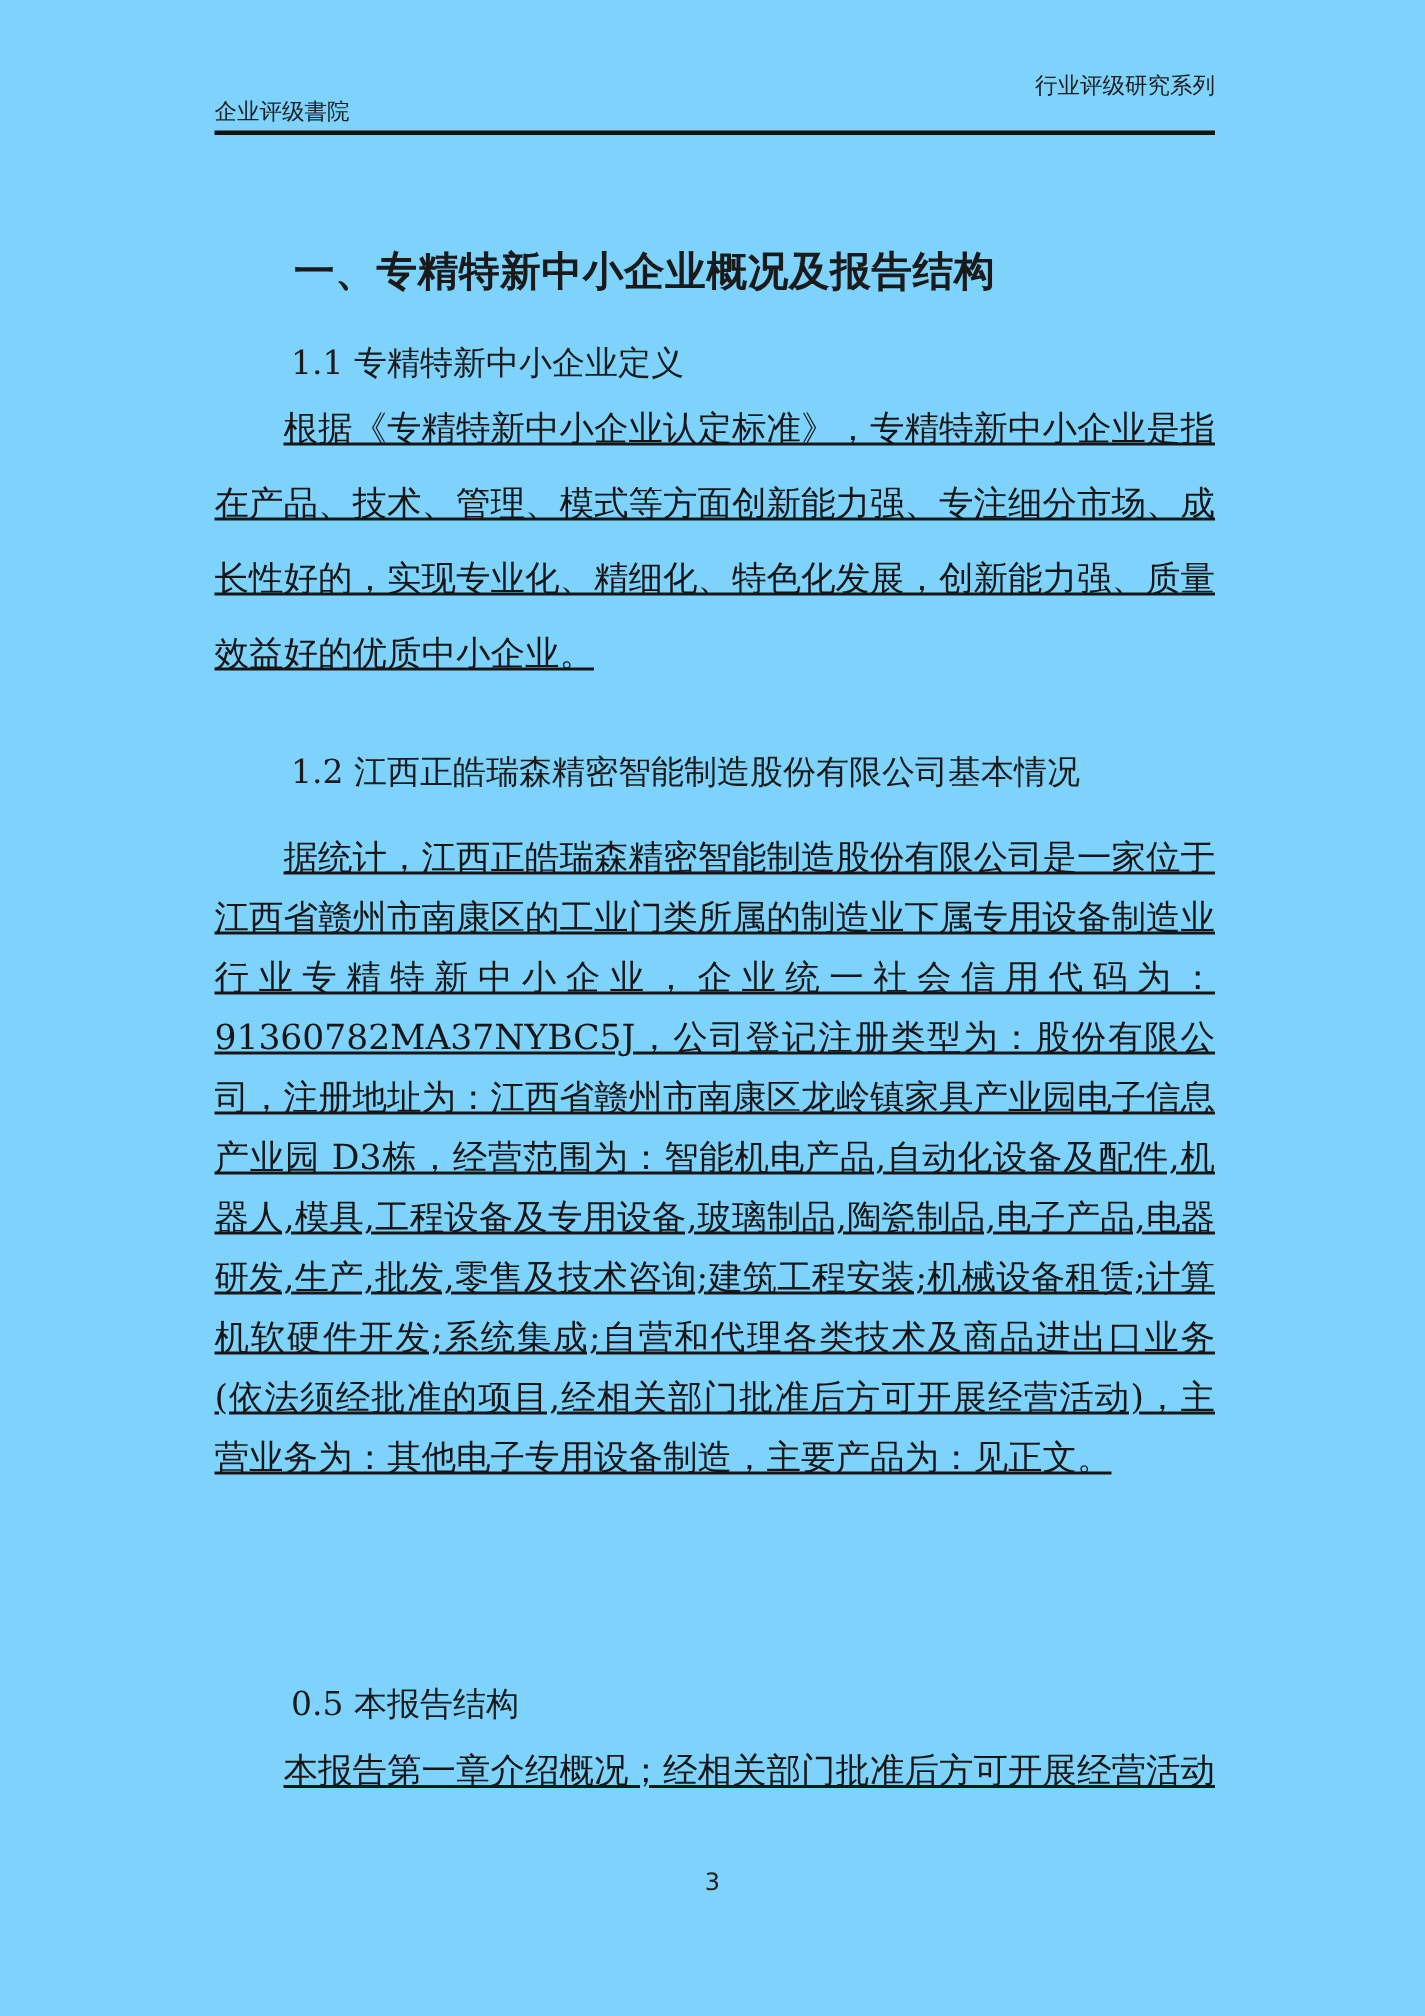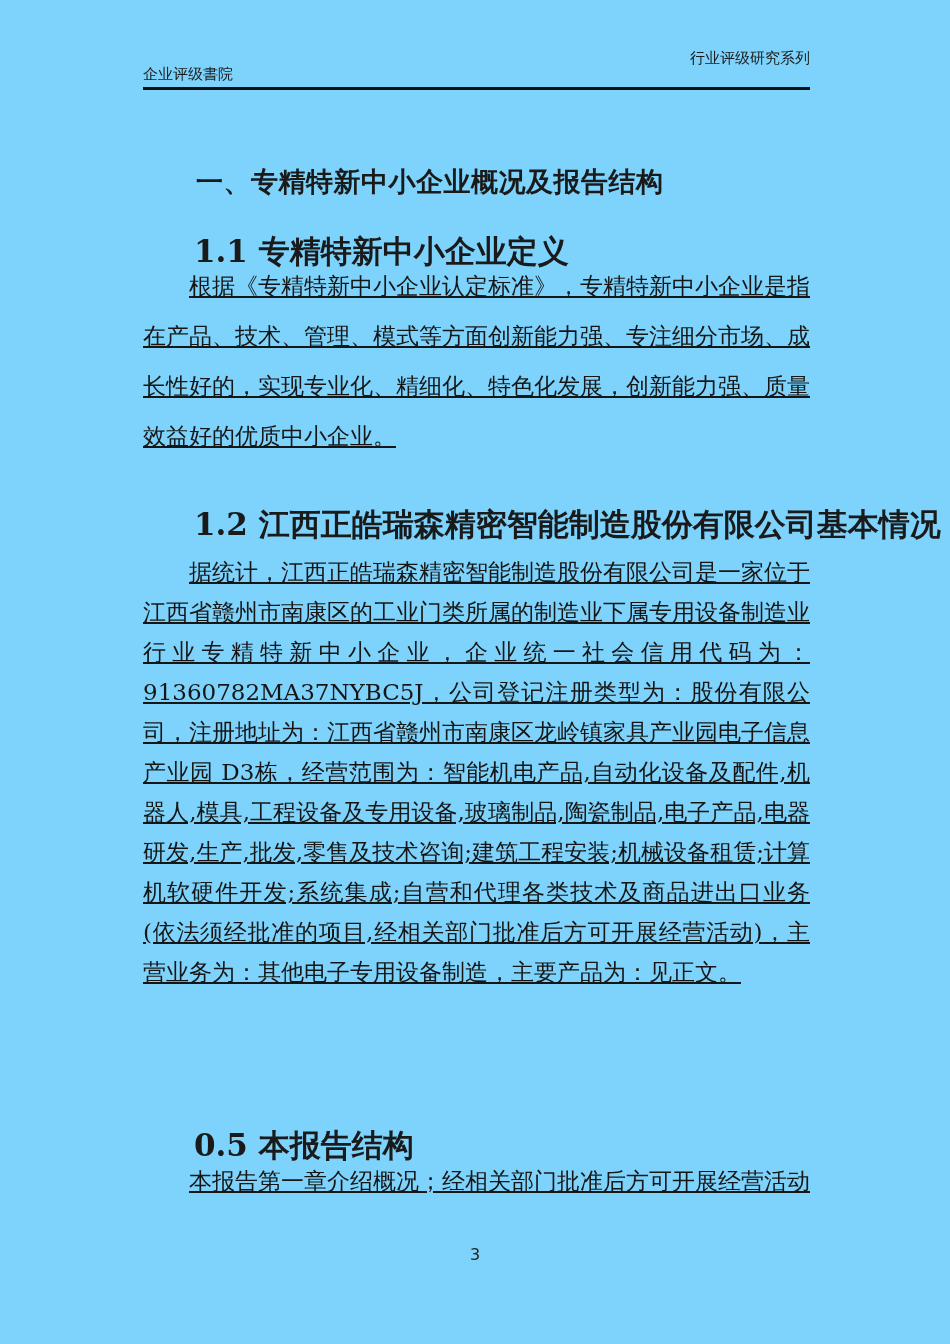--- a/index.html
+++ b/index.html
@@ -50,22 +50,22 @@
     top: 148px;
     font-size: 27px;
     font-weight: bold;
     line-height: 32px;
     letter-spacing: 0.5px;
     white-space: nowrap;
   }
   .sec-heading {
     position: absolute;
     left: 194px;
-    font-size: 31px;
-    font-weight: bold;
+    font-size: 22px;
+    font-weight: normal;
     line-height: 30px;
     white-space: nowrap;
   }
   .sec-1 { top: 210px; }
   .sec-2 { top: 483px; }
   .sec-3 { top: 1104px; }
   
   .body-par {
     position: absolute;
     left: 143px;

